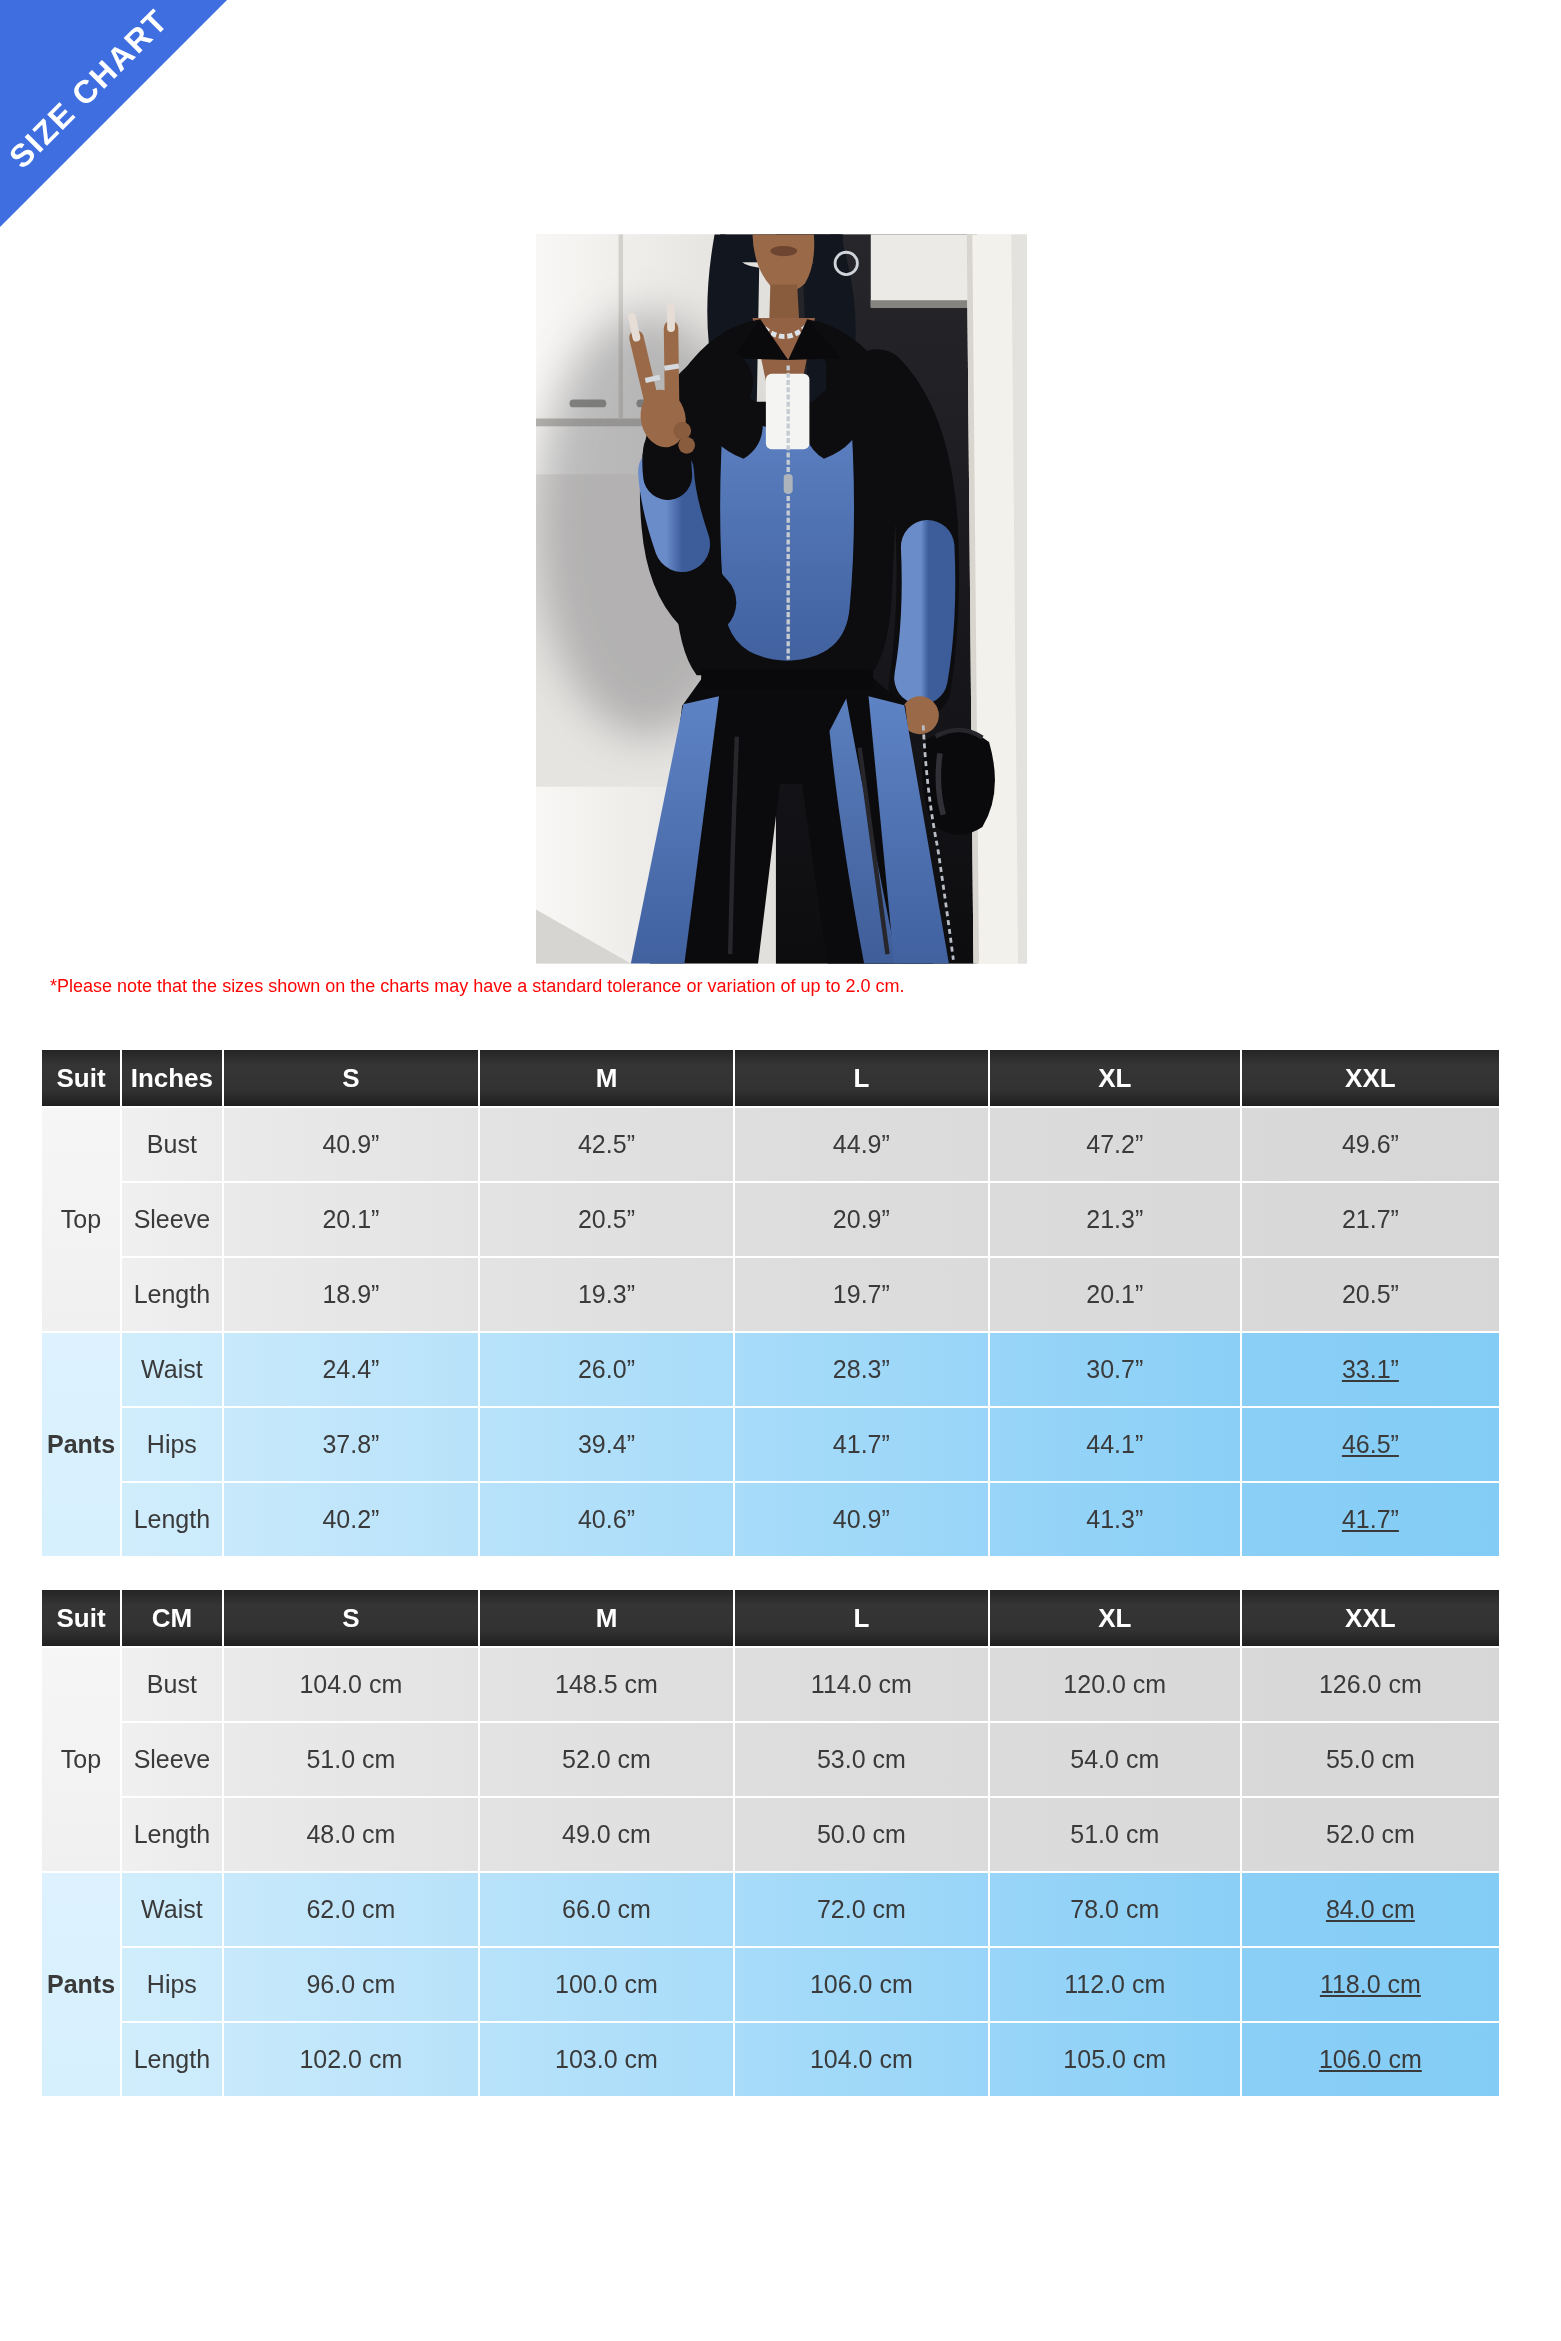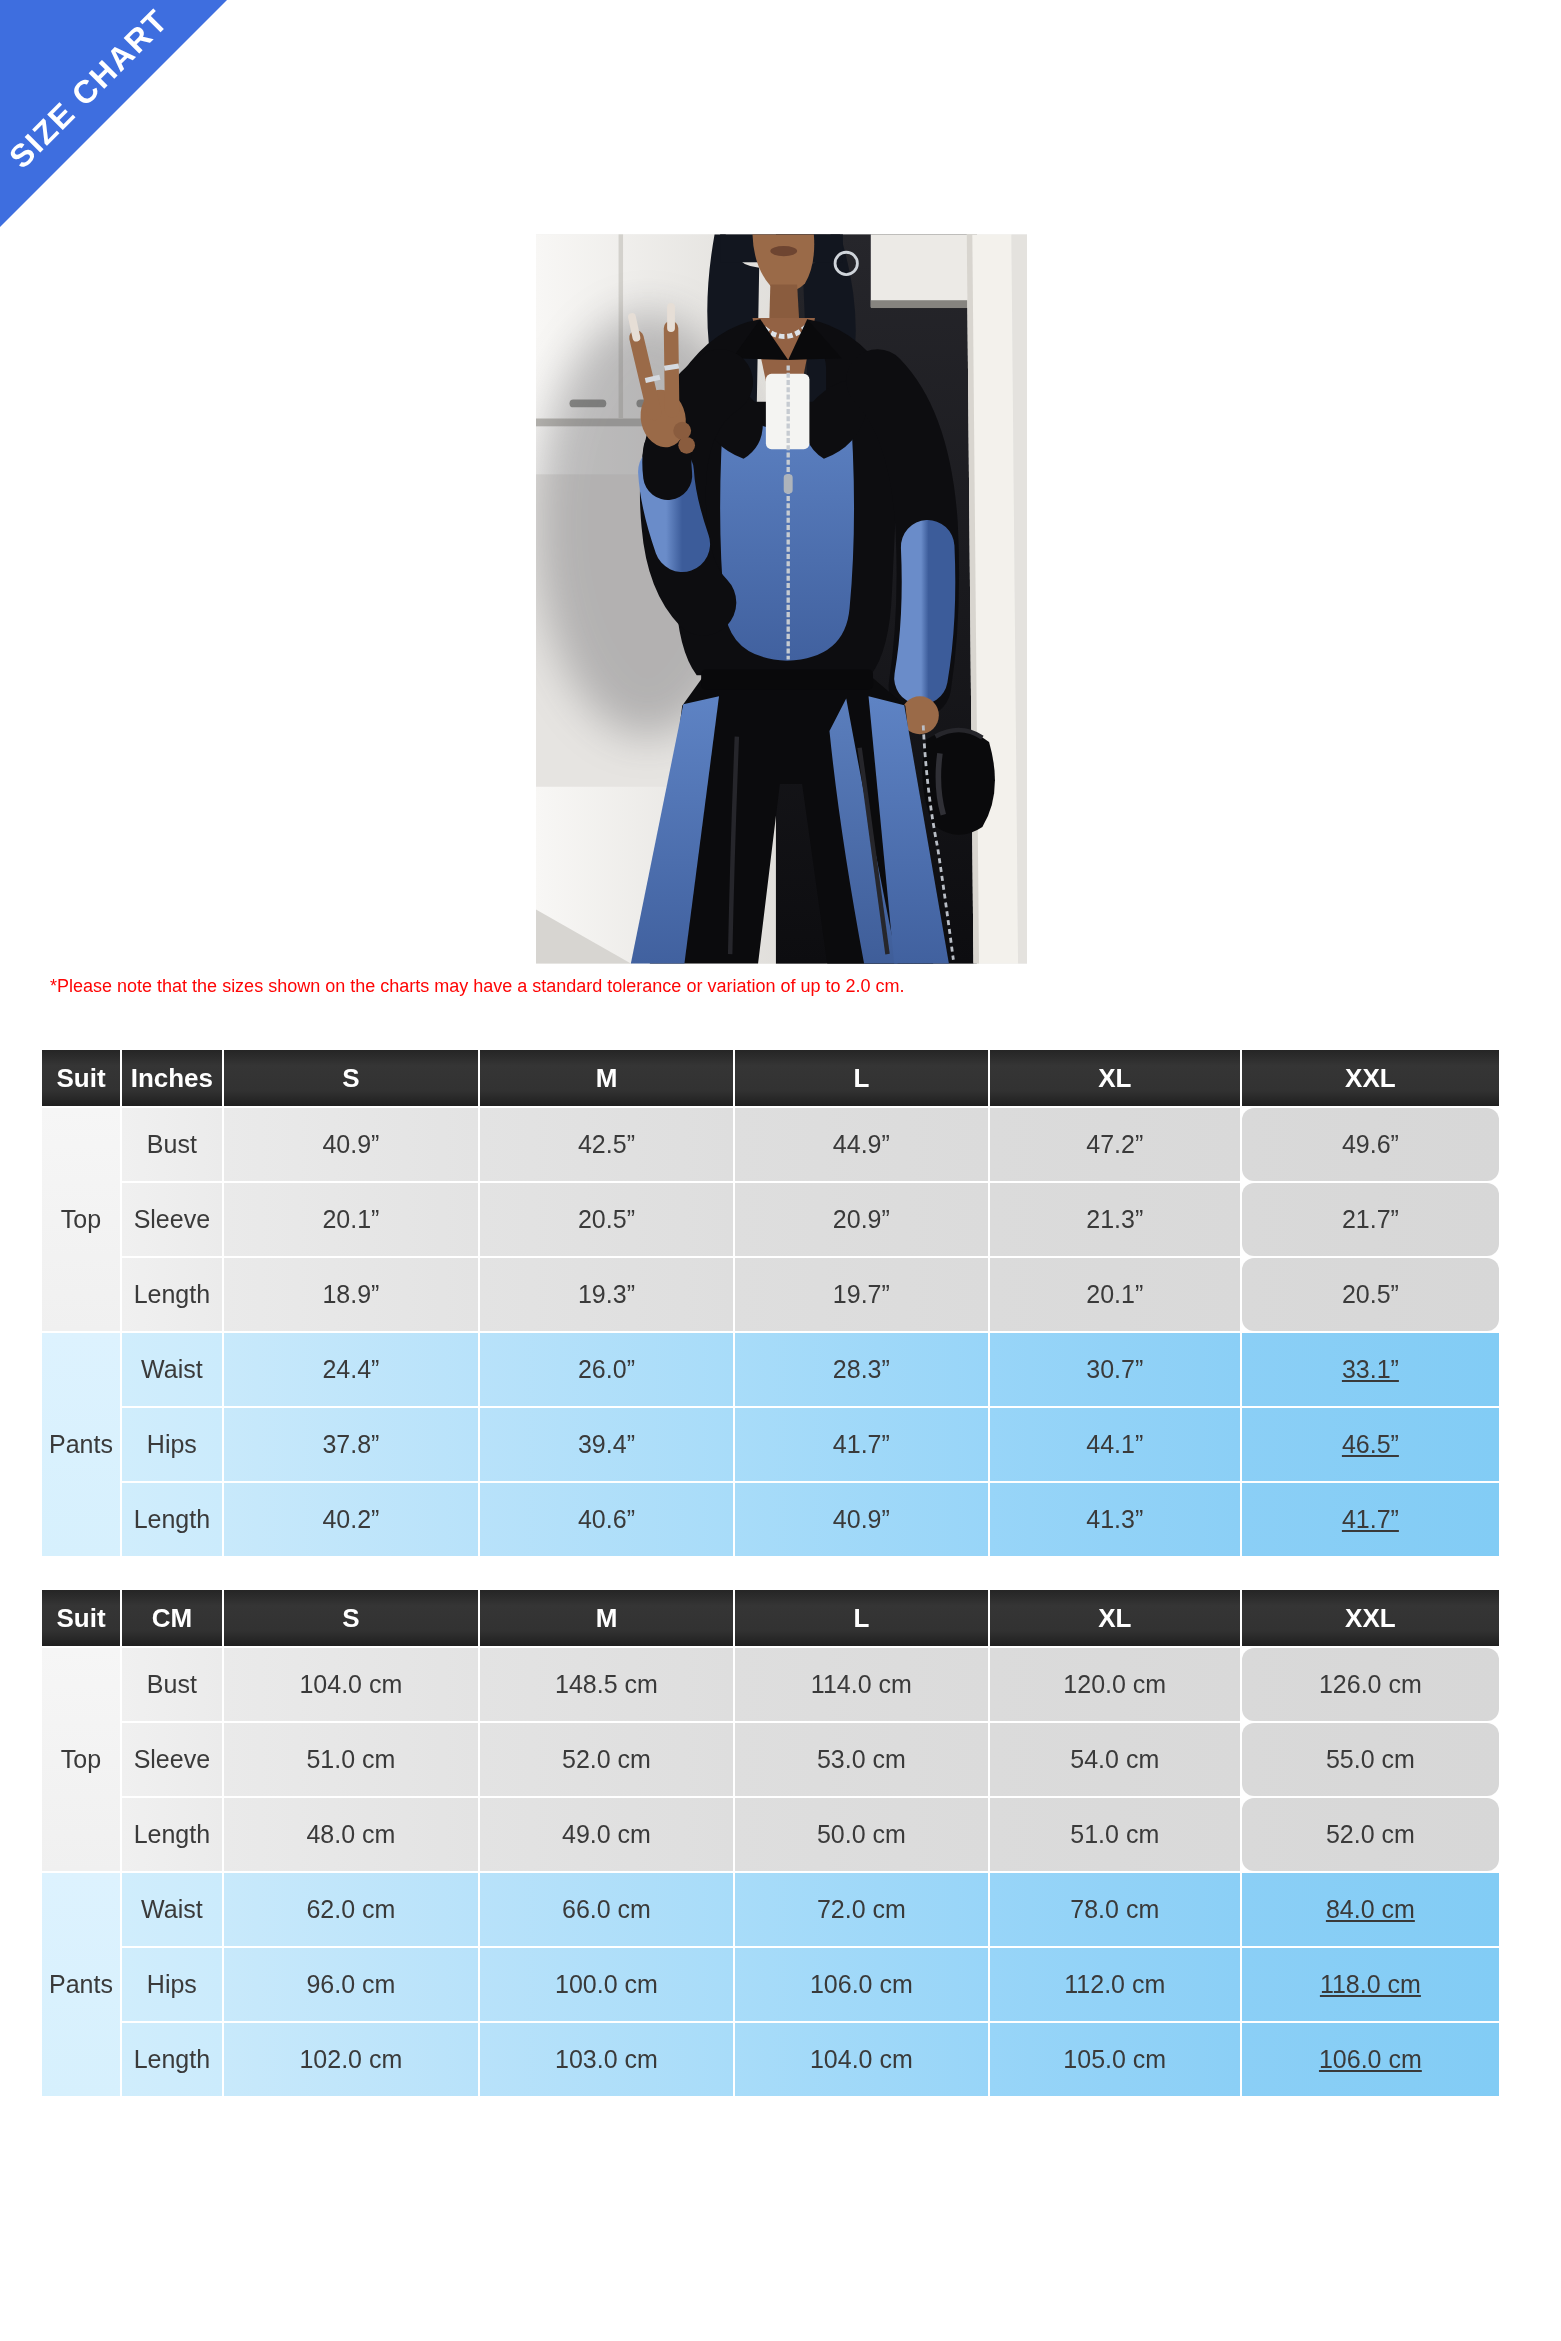--- a/index.html
+++ b/index.html
@@ -37,23 +37,23 @@
   table.size-table td{font-size:25px;color:#3a3a3a;height:73px;}
   td.group{font-size:24.6px;color:#333333;}
   td.lab{font-size:23.5px;color:#333333;}
   
   .t-suit{background:linear-gradient(180deg,#f6f6f6,#f0f0f0);}
   .t-lab {background:linear-gradient(90deg,#f0f0f0,#ebebeb);}
   .t-v0{background:linear-gradient(90deg,#eaeaea,#e3e3e3);}
   .t-v1{background:linear-gradient(90deg,#e3e3e3,#dedede);}
   .t-v2{background:linear-gradient(90deg,#dedede,#dbdbdb);}
   .t-v3{background:linear-gradient(90deg,#dbdbdb,#d9d9d9);}
-  .t-v4{background:linear-gradient(90deg,#d9d9d9,#d7d7d7);border-radius:12px;}
-  
-  .p-suit{background:linear-gradient(180deg,#ddf2fe,#d6f0fd);}
+  .t-v4{background:linear-gradient(90deg,#d9d9d9,#d7d7d7);}
+  
+  .p-suit{background:linear-gradient(180deg,#ddf2fe,#d6f0fd);font-weight:bold;}
   .p-lab {background:linear-gradient(90deg,#d0edfc,#cbebfc);margin-top:35px;}
   .p-v0{background:linear-gradient(90deg,#c8e9fb,#b8e2fa);}
   .p-v1{background:linear-gradient(90deg,#b8e2fa,#a8dcf9);}
   .p-v2{background:linear-gradient(90deg,#a8dcf9,#98d5f8);}
   .p-v3{background:linear-gradient(90deg,#98d5f8,#8bcff6);}
   .p-v4{background:linear-gradient(90deg,#8bcff6,#82ccf5);text-decoration:underline;}
 </style>
 </head>
 <body>
 

